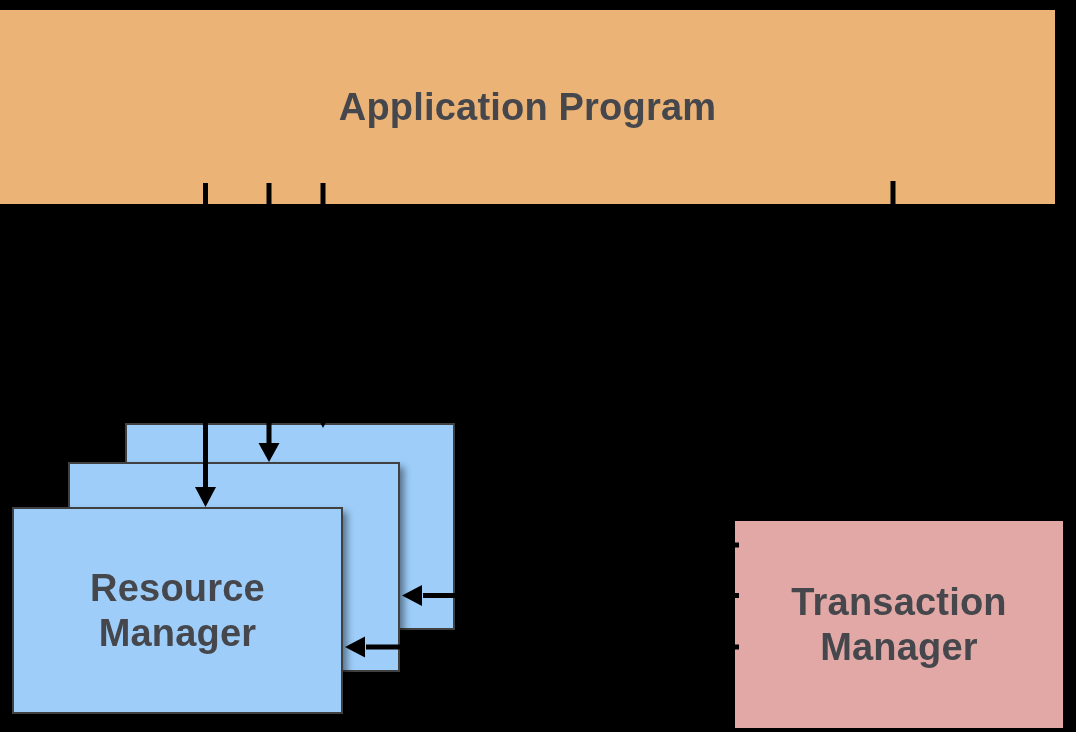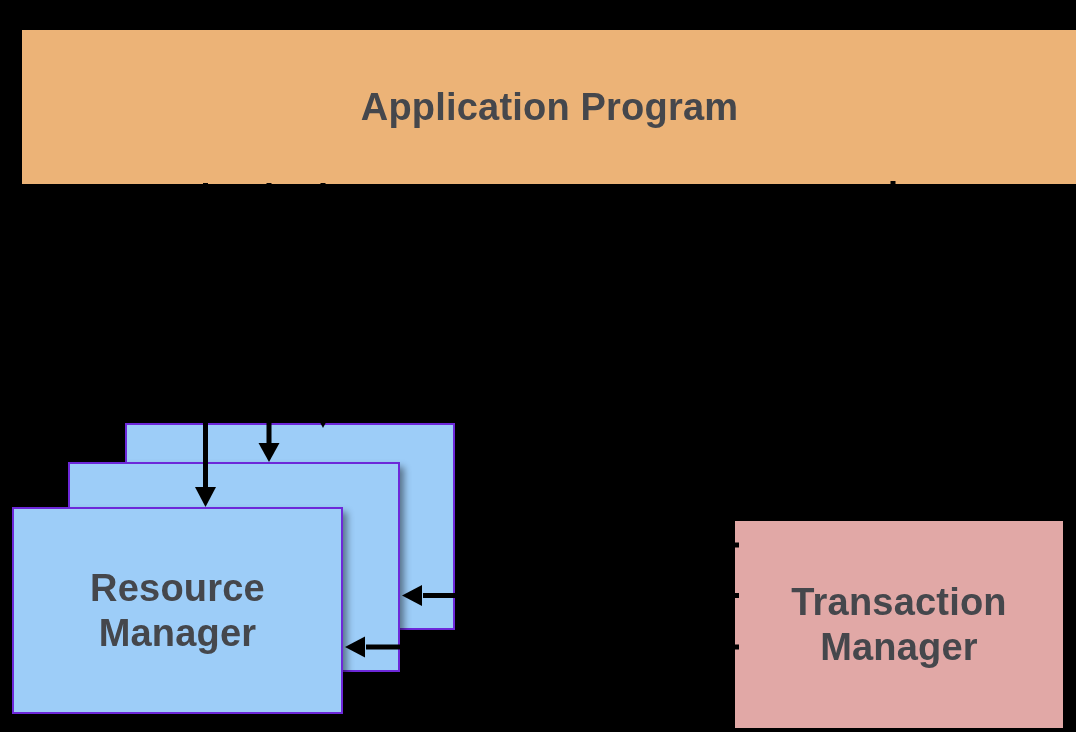--- a/index.html
+++ b/index.html
@@ -28,29 +28,28 @@
     align-items: center;
     justify-content: center;
     text-align: center;
     color: #45474c;
     font-size: 38px;
     font-weight: 700;
     line-height: 45px;
     letter-spacing: 0.2px;
   }
   .app {
-    left: 22px; top: 10px;
-    width: 1055px; height: 154px;
+    left: 0; top: 10px;
+    width: 1055px; height: 194px;
     background: #ecb377;
     box-shadow: 3px 4px 6px rgba(0,0,0,0.45);
-    margin-top: 20px;
   }
   .rm {
     background: #9dcdf8;
-    border: 2px solid #6d28d9;
+    border: 2px solid #404040;
     box-shadow: 4px 5px 7px rgba(0,0,0,0.45);
   }
   .rm-back   { left: 125px; top: 423px; width: 330px; height: 207px; }
   .rm-middle { left:  68px; top: 462px; width: 332px; height: 210px; }
   .rm-front  { left:  12px; top: 507px; width: 331px; height: 207px; }
   .tm {
     left: 735px; top: 521px;
     width: 328px; height: 207px;
     background: #e1a8a6;
     box-shadow: 3px 4px 6px rgba(0,0,0,0.45);

